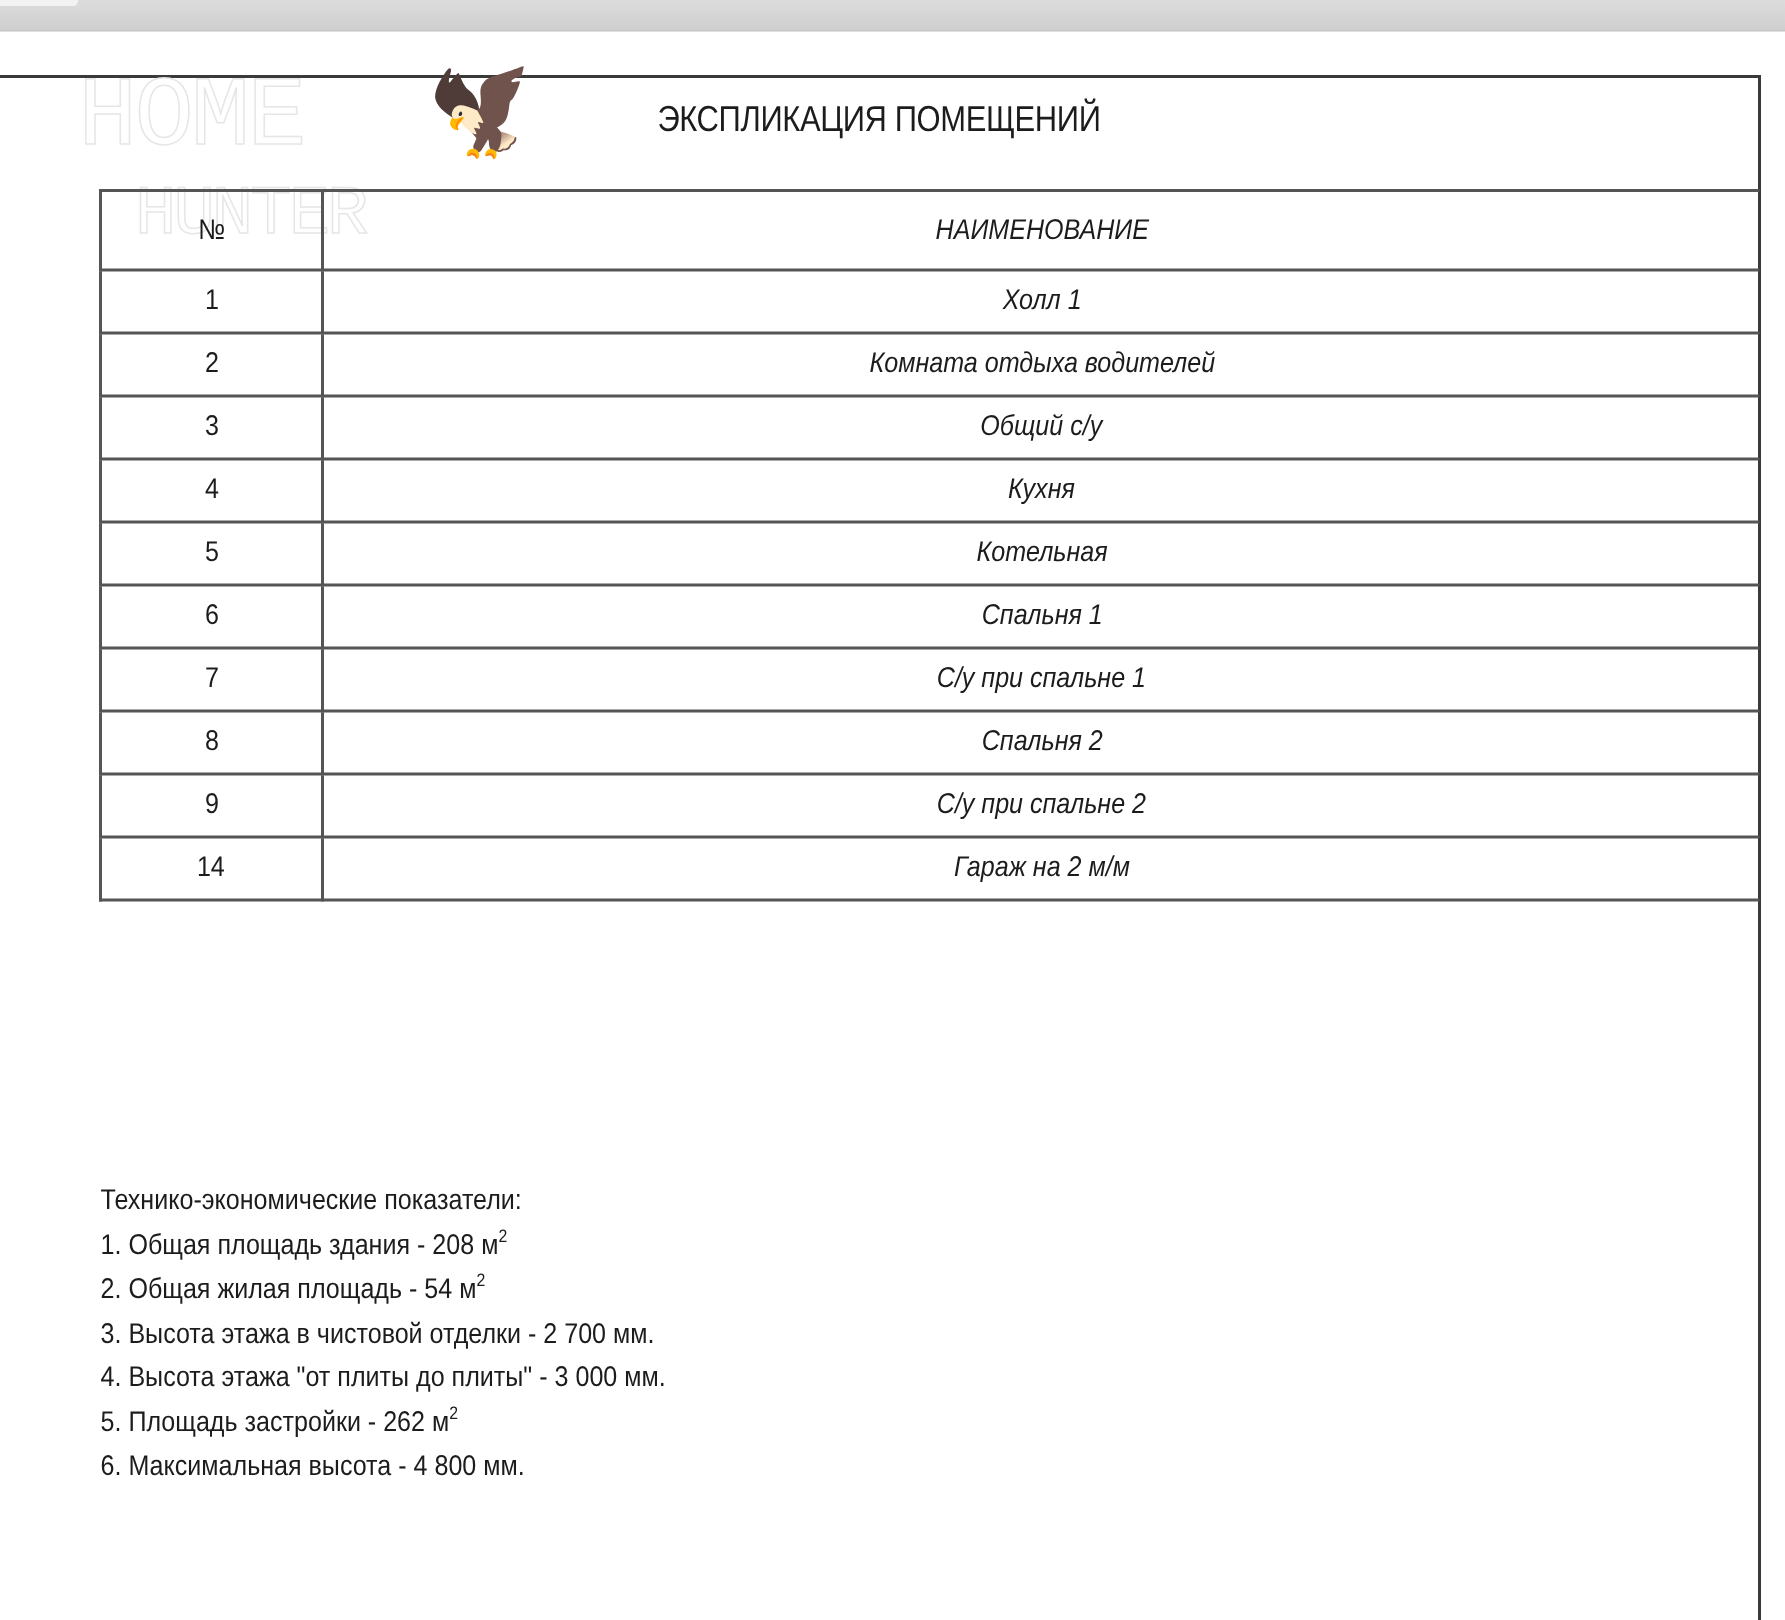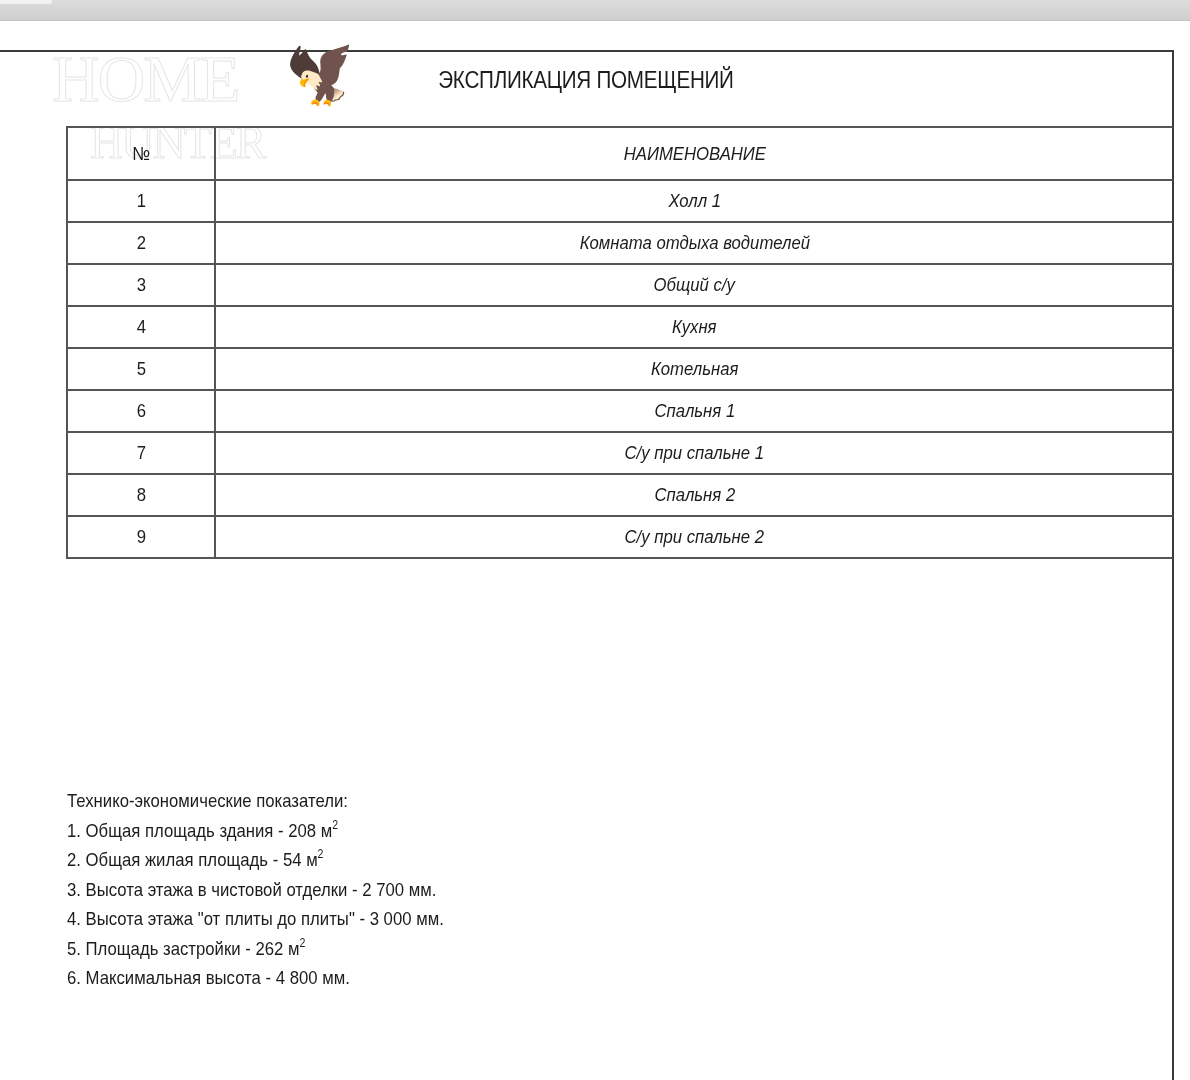--- a/index.html
+++ b/index.html
@@ -21,21 +21,21 @@
   .frame-top {
     position: absolute; left: 0; top: 50px; width: 1174px; height: 2px; background: #3a3a3a;
   }
   .frame-right {
     position: absolute; left: 1172px; top: 50px; width: 2px; height: 1030px; background: #3a3a3a;
   }
   .watermark {
     position: absolute; left: 52px; top: 38px; width: 320px; height: 140px;
     pointer-events: none; color: transparent;
     -webkit-text-stroke: 1px #e6e6e6;
-    font-family: Liberation Serif, serif; font-weight: normal;
+    font-family: Liberation Mono, monospace; font-weight: normal;
   }
   .wm-line1 { position: absolute; left: 0; top: 8px; font-size: 66px; letter-spacing: -2px; line-height: 66px; }
   .wm-line2 { position: absolute; left: 38px; top: 72px; font-size: 46px; letter-spacing: -2px; line-height: 66px; }
   .wm-bird {
     position: absolute; left: 236px; top: 0px; font-size: 60px; color: transparent;
     -webkit-text-stroke: 1px #e3e3e3; transform: rotate(-15deg);
   }
   .title {
     position: absolute; left: 0; top: 63px; width: 1172px; text-align: center;
     font-size: 24px; line-height: 34px; letter-spacing: -0.3px;
@@ -114,20 +114,24 @@
     <td><span class="cell-txt">С/у при спальне 1</span></td>
   </tr>
   <tr class="row">
     <td class="col-n"><span class="cell-txt">8</span></td>
     <td><span class="cell-txt">Спальня 2</span></td>
   </tr>
   <tr class="row">
     <td class="col-n"><span class="cell-txt">9</span></td>
     <td><span class="cell-txt">С/у при спальне 2</span></td>
   </tr>
+  <tr class="row">
+    <td class="col-n"><span class="cell-txt">14</span></td>
+    <td><span class="cell-txt">Гараж на 2 м/м</span></td>
+  </tr>
 </tbody>
   </table>
 
 <div class="tep">
   <div>Технико-экономические показатели:</div>
   <div><span>1. Общая площадь здания - 208 м</span><sup>2</sup></div>
   <div><span>2. Общая жилая площадь - 54 м</span><sup>2</sup></div>
   <div><span>3. Высота этажа в чистовой отделки - 2 700 мм.</span><sup></sup></div>
   <div><span>4. Высота этажа "от плиты до плиты" - 3 000 мм.</span><sup></sup></div>
   <div><span>5. Площадь застройки - 262 м</span><sup>2</sup></div>

